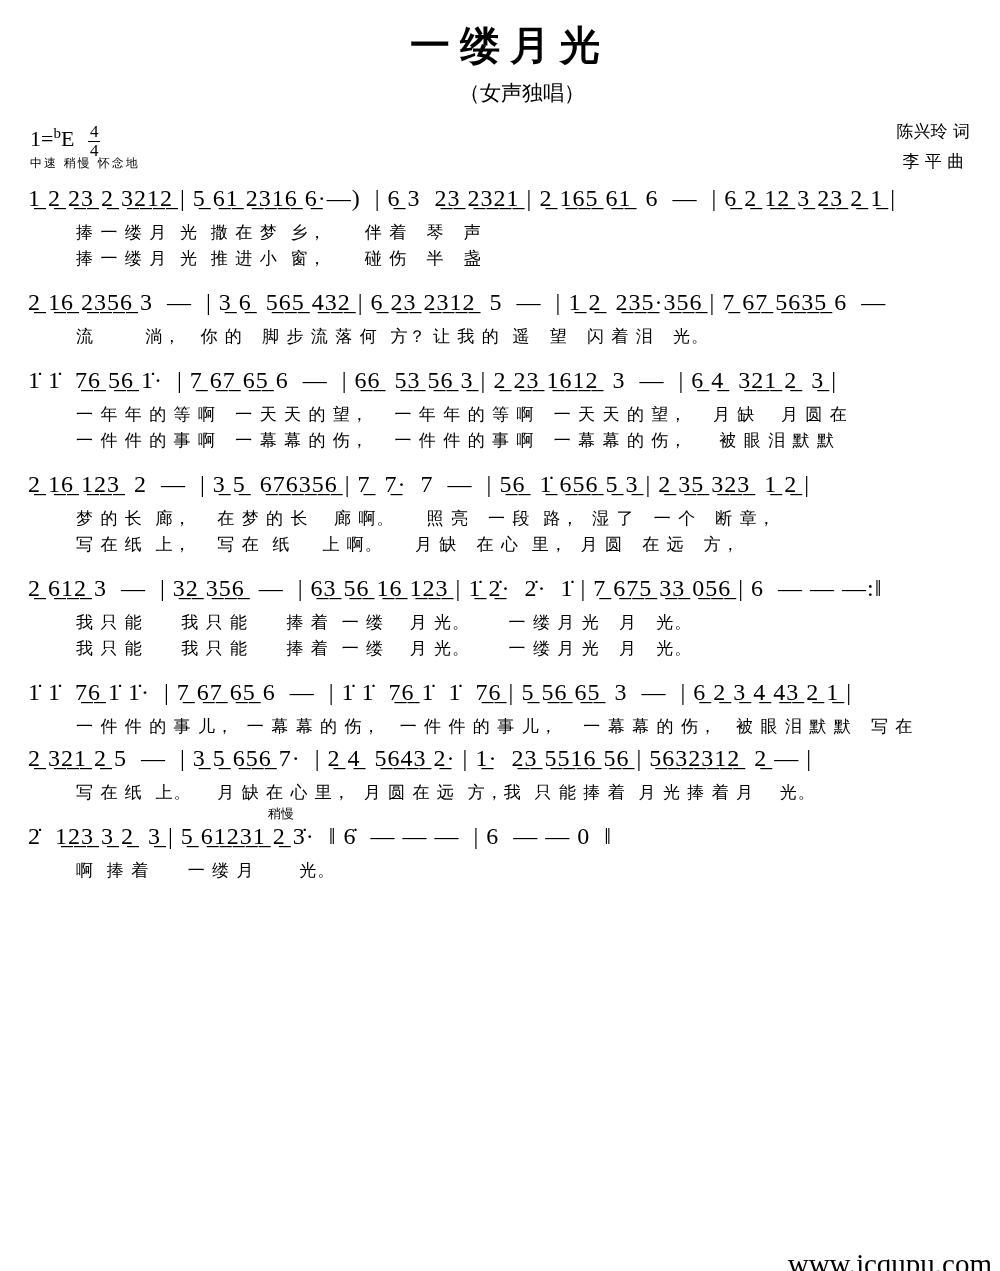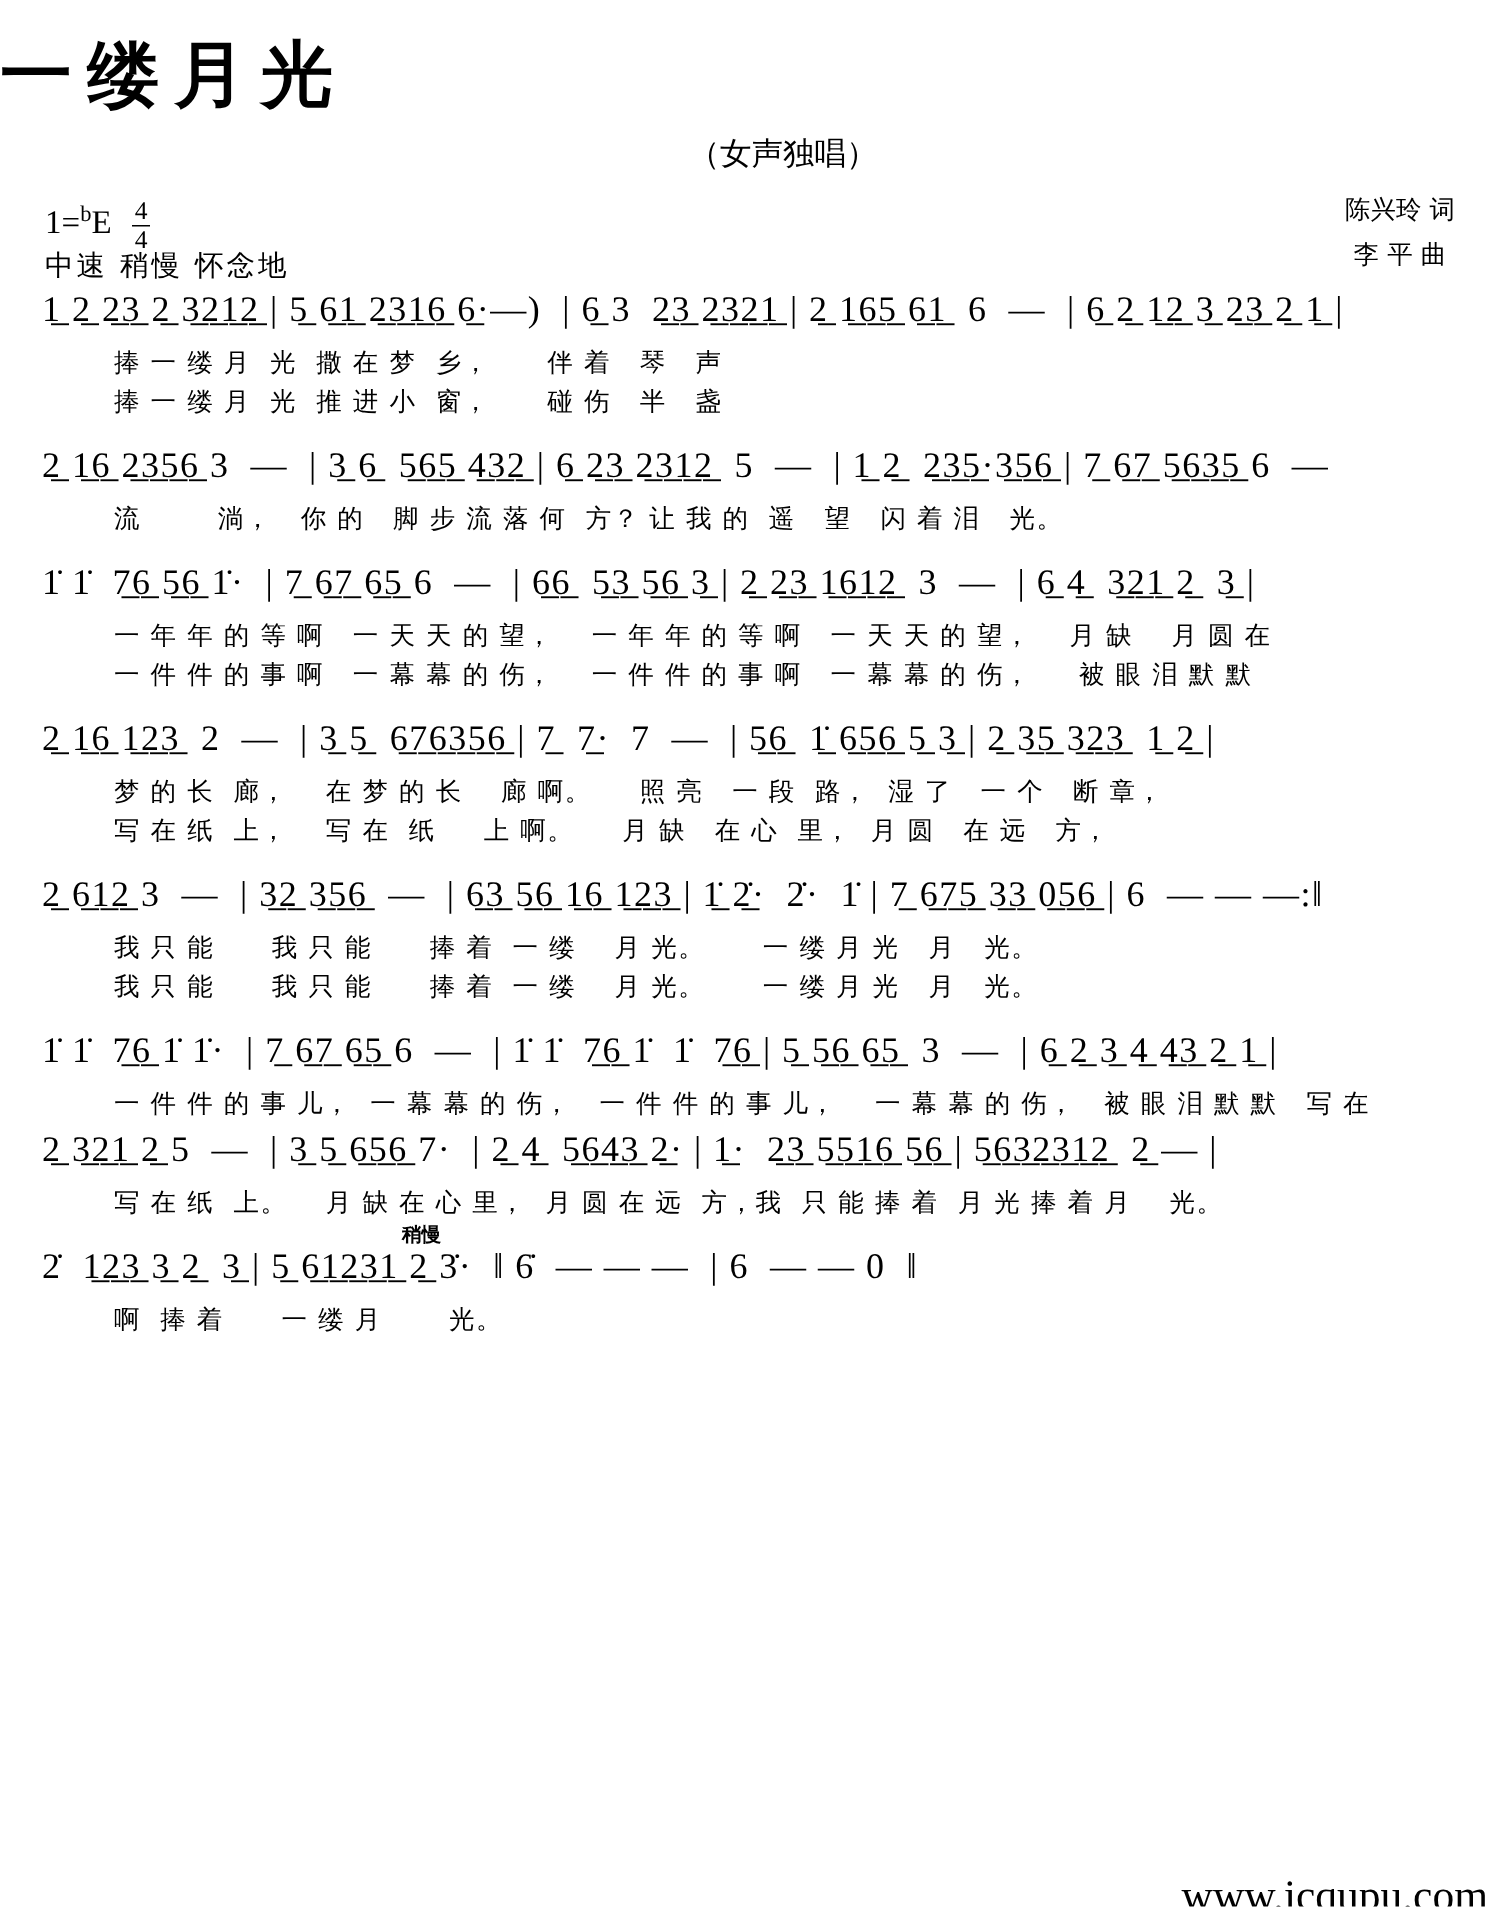--- a/index.html
+++ b/index.html
@@ -7,26 +7,27 @@
     width:1000px;height:1271px;
     background:#ffffff;
     font-family:"Liberation Serif", serif;
     color:#000;
     position:relative;
     overflow:hidden;
   }
   .sheet{position:relative;width:1000px;height:1271px;}
 
   .title{
-    text-align:left;
-    font-size:48px;
+    text-align:center;
+    font-size:40px;
     font-weight:bold;
     letter-spacing:10px;
     margin-top:18px;
     font-family:"DejaVu Serif", serif;
+    padding-left:20px;
   }
   .subtitle{
     text-align:center;
     font-size:21px;
     margin-top:6px;
     font-family:"DejaVu Serif", serif;
     padding-left:44px;
   }
 
   .meta{
@@ -38,21 +39,21 @@
     position:absolute;left:30px;top:6px;
     font-size:22px;
     font-family:"Liberation Serif", serif;
   }
   .key-sig .flat{font-size:15px;vertical-align:super;}
   .key-sig .meter{display:inline-block;vertical-align:middle;margin-left:8px;font-size:15px;line-height:1.05;text-align:center;}
   .key-sig .meter .num{display:block;border-bottom:1.6px solid #000;padding:0 2px;font-size:17px;}
   .key-sig .meter .den{display:block;padding:0 2px;font-size:17px;}
   .tempo{
     position:absolute;left:30px;top:38px;
-    font-size:19px;letter-spacing:2px;
+    font-size:12px;letter-spacing:2px;
     font-family:"DejaVu Serif", serif;
   }
   .credits{
     position:absolute;right:30px;top:0px;
     text-align:center;
     font-size:17px;
     line-height:1.75;
     font-family:"DejaVu Serif", serif;
   }
 
@@ -82,21 +83,20 @@
     right:8px;bottom:8px;
     font-size:29px;
     color:#000;
     font-family:"Liberation Serif", serif;
     letter-spacing:0px;
   }
   .slow-mark{
     position:absolute;
     font-size:13px;
     font-family:"DejaVu Serif", serif;
-    font-weight:bold;
   }
 </style>
 </head>
 <body>
 
 <div class="sheet">
 
   <div class="title">一缕月光</div>
   <div class="subtitle">（女声独唱）</div>
 

